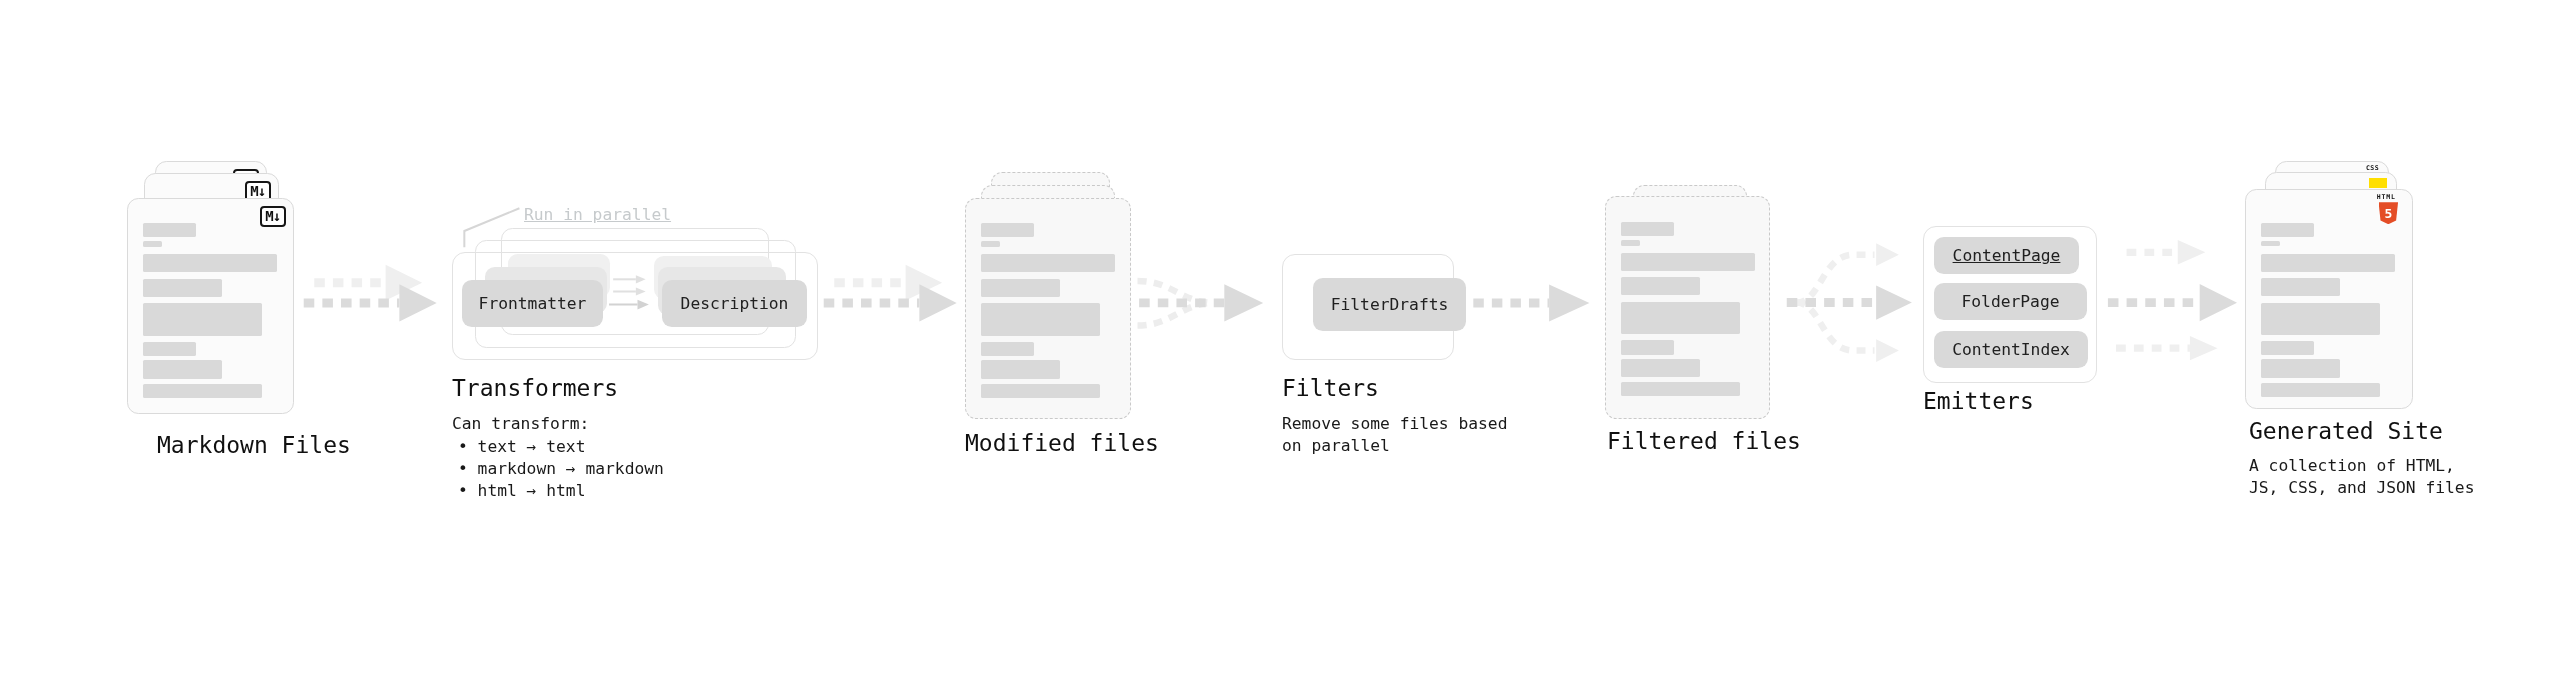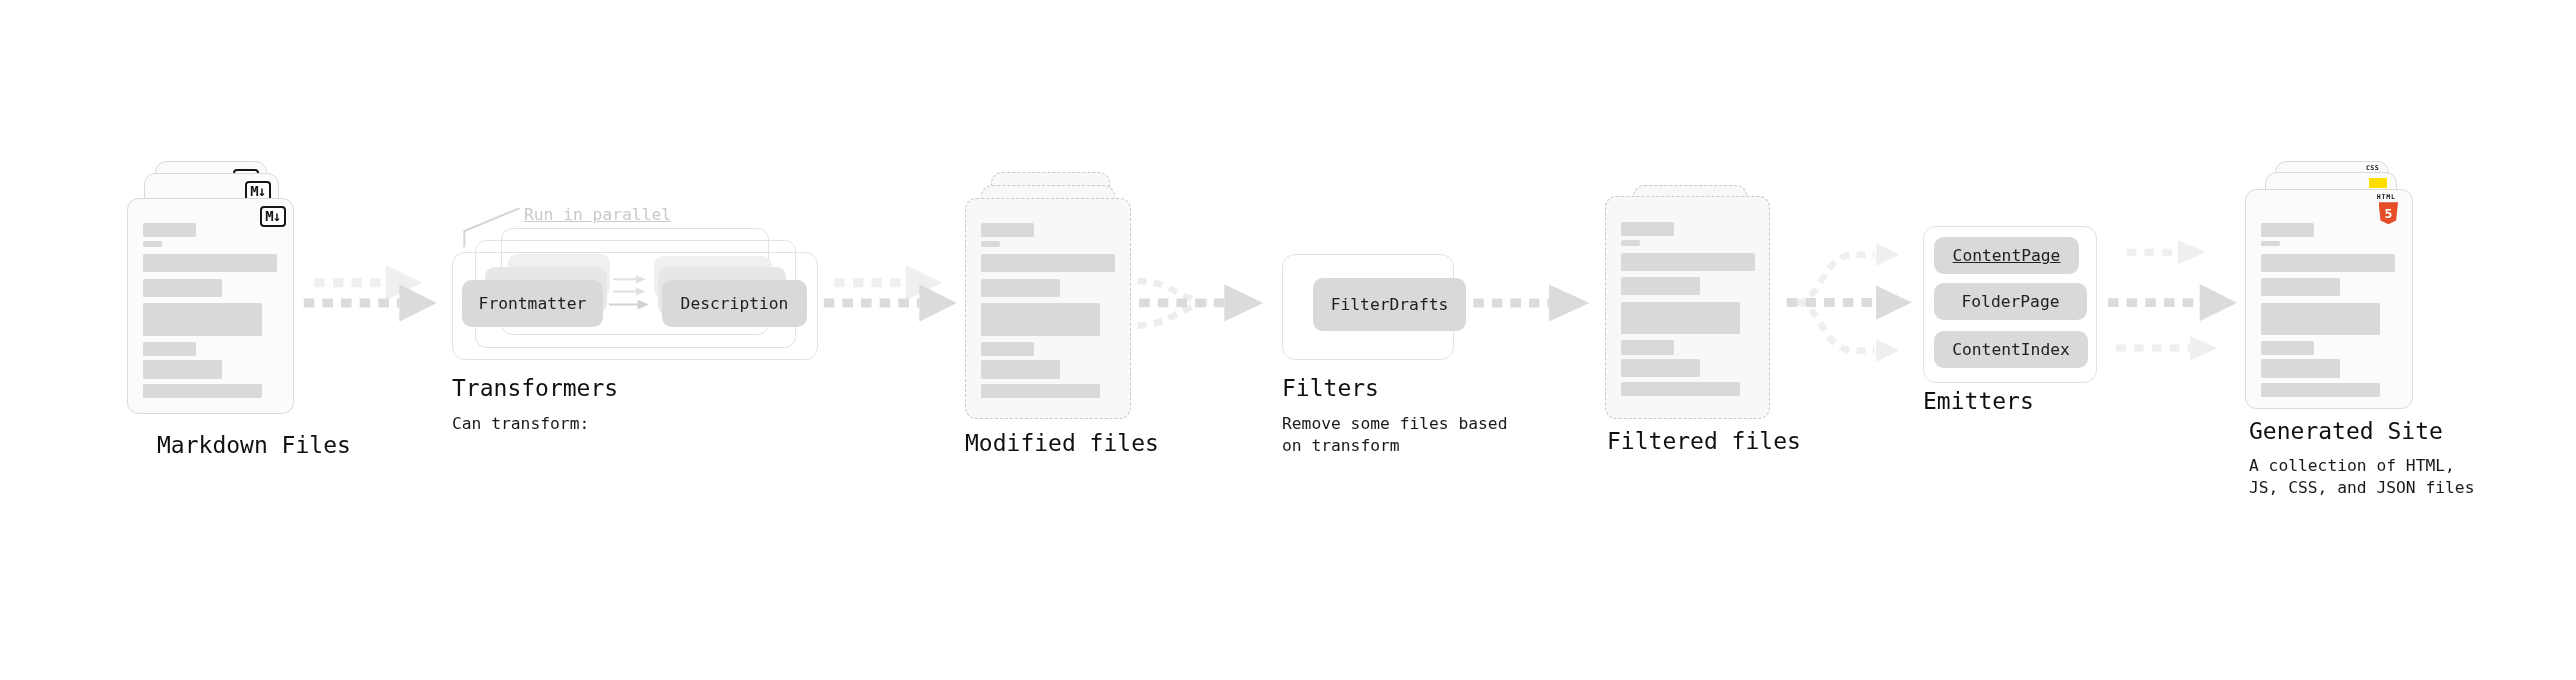--- a/index.html
+++ b/index.html
@@ -102,20 +102,25 @@
     <polygon points="40,35 40,47 54,41" fill="#d2d2d2"></polygon>
   </svg>
 
   <svg class="abs" style="left:453px;top:200px;" width="81" height="49" viewBox="0 0 100 60">
     <polyline points="14,58 14,38 82,10" fill="none" stroke="#d6d6d6" stroke-width="2.5"></polyline>
   </svg>
   <div class="note" style="left:524px;top:205px;">Run in parallel</div>
 
   <div class="sec-label" style="left:452px;top:375px;">Transformers</div>
   <div class="sec-desc" style="left:452px;top:413px;">Can transform:</div>
+  <div class="sec-desc" style="left:458px;top:436px;">
+    <div>• text → text</div>
+    <div>• markdown → markdown</div>
+    <div>• html → html</div>
+  </div>
 
   <svg class="abs" style="left:814px;top:264px;" width="150" height="69" viewBox="0 0 185 85">
     <line x1="25" y1="23" x2="112" y2="23" stroke="#efefef" stroke-width="11" stroke-dasharray="13 10"></line>
     <polygon points="113,1 113,45 158,23" fill="#efefef"></polygon>
     <line x1="12" y1="48" x2="130" y2="48" stroke="#dbdbdb" stroke-width="11" stroke-dasharray="13 10"></line>
     <polygon points="130,25 130,71 176,48" fill="#dbdbdb"></polygon>
   </svg>
 
   <div class="abs" style="left:965px;top:161px;width:167px;height:260px;">
     <div class="card dashed" style="left:26px;top:11.4px;width:119px;height:89px;z-index:1;"></div>
@@ -140,21 +145,21 @@
     <path d="M 8 71 C 50 71, 62 44, 100 43" fill="none" stroke="#ededed" stroke-width="8" stroke-dasharray="11 9"></path>
     <line x1="10" y1="43" x2="115" y2="43" stroke="#dbdbdb" stroke-width="11" stroke-dasharray="13 10"></line>
     <polygon points="115,20 115,66 163,43" fill="#dbdbdb"></polygon>
   </svg>
 
   <div class="box solidbg" style="left:1282px;top:254px;width:172px;height:106px;"></div>
   <div class="pill" style="left:1292px;top:278px;width:153px;height:53px;margin-left:21px;">FilterDrafts</div>
   <div class="sec-label" style="left:1282px;top:375px;">Filters</div>
   <div class="sec-desc" style="left:1282px;top:413px;">
     <div>Remove some files based</div>
-    <div>on transform</div>
+    <div>on parallel</div>
   </div>
 
   <svg class="abs" style="left:1468px;top:278px;" width="130" height="50" viewBox="0 0 160 62">
     <line x1="6" y1="31" x2="100" y2="31" stroke="#dbdbdb" stroke-width="11" stroke-dasharray="13 10"></line>
     <polygon points="100,8 100,54 150,31" fill="#dbdbdb"></polygon>
   </svg>
 
   <div class="abs" style="left:1605px;top:185px;width:167px;height:236px;">
     <div class="card dashed" style="left:28.4px;top:0;width:114px;height:81px;z-index:1;"></div>
     <div class="card dashed" style="left:0;top:11.4px;width:165px;height:223px;z-index:2;">

